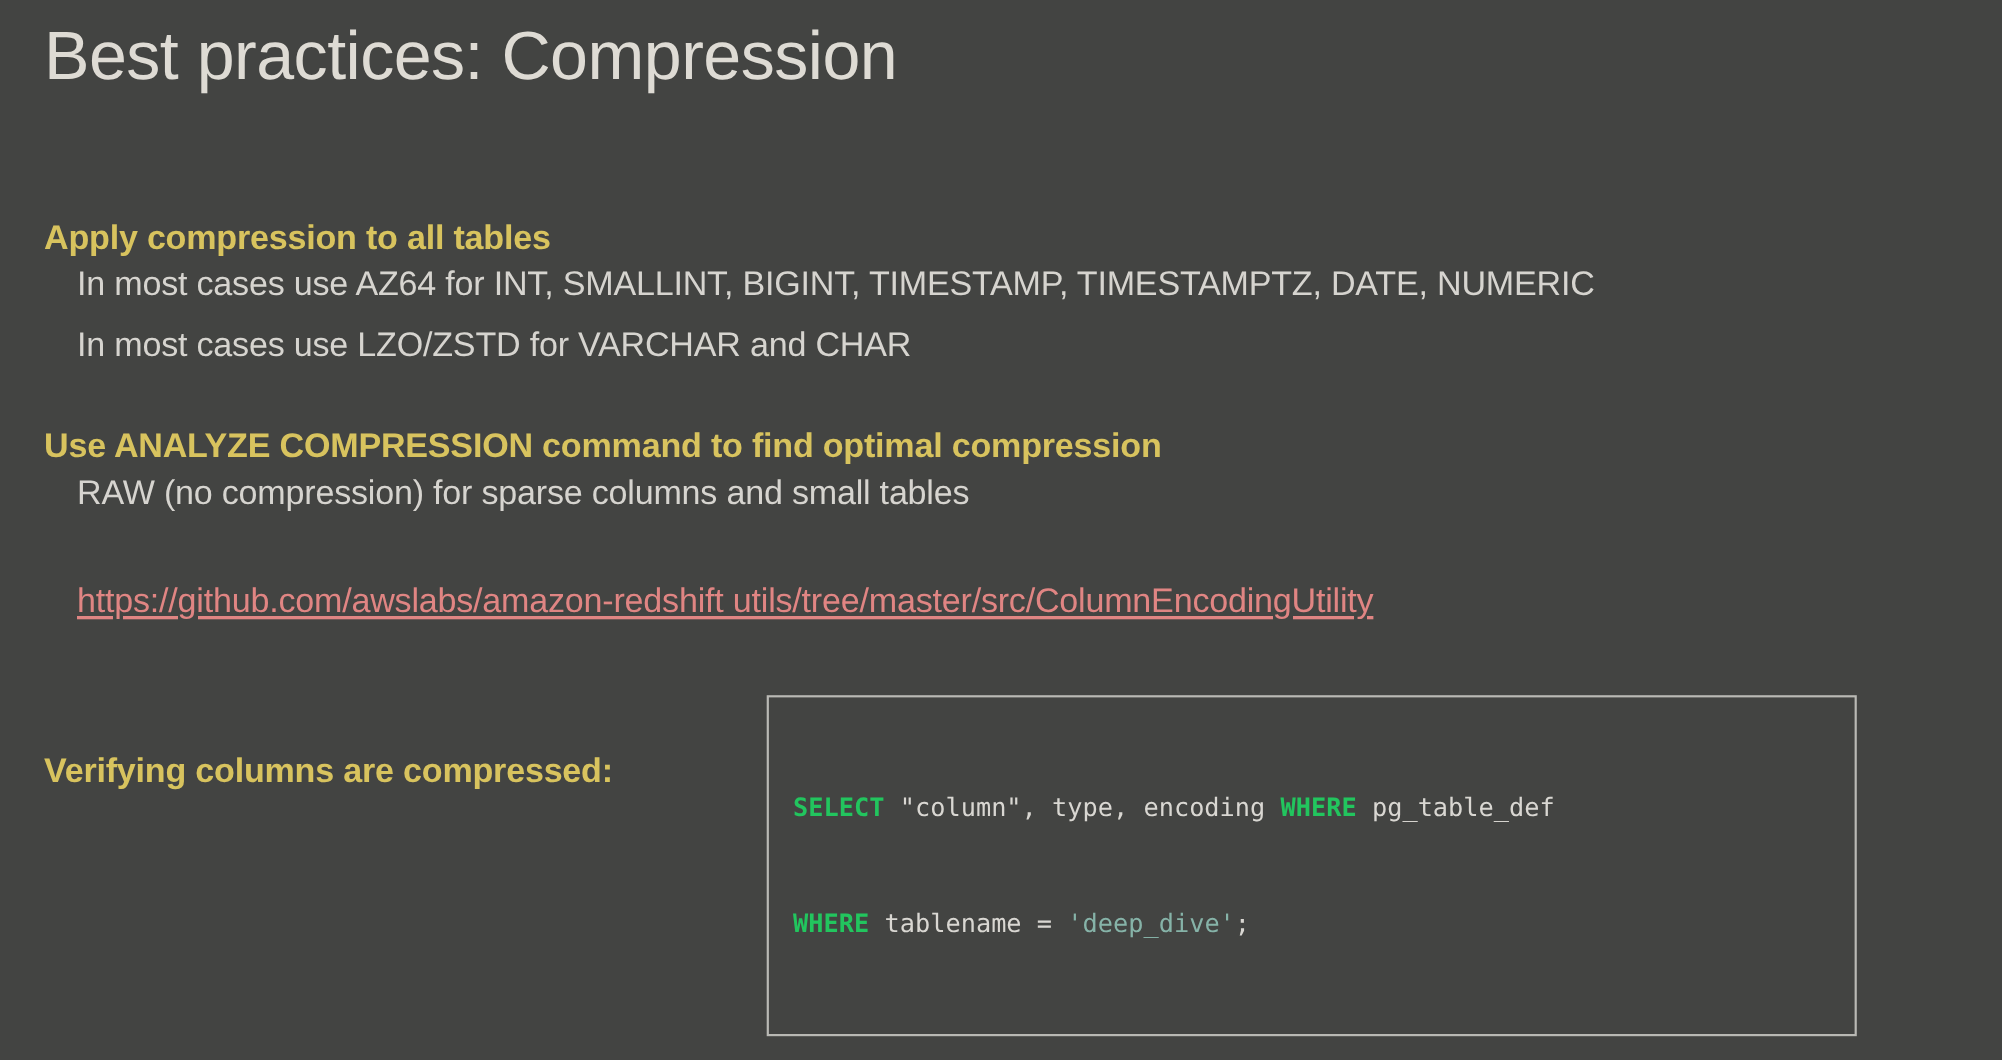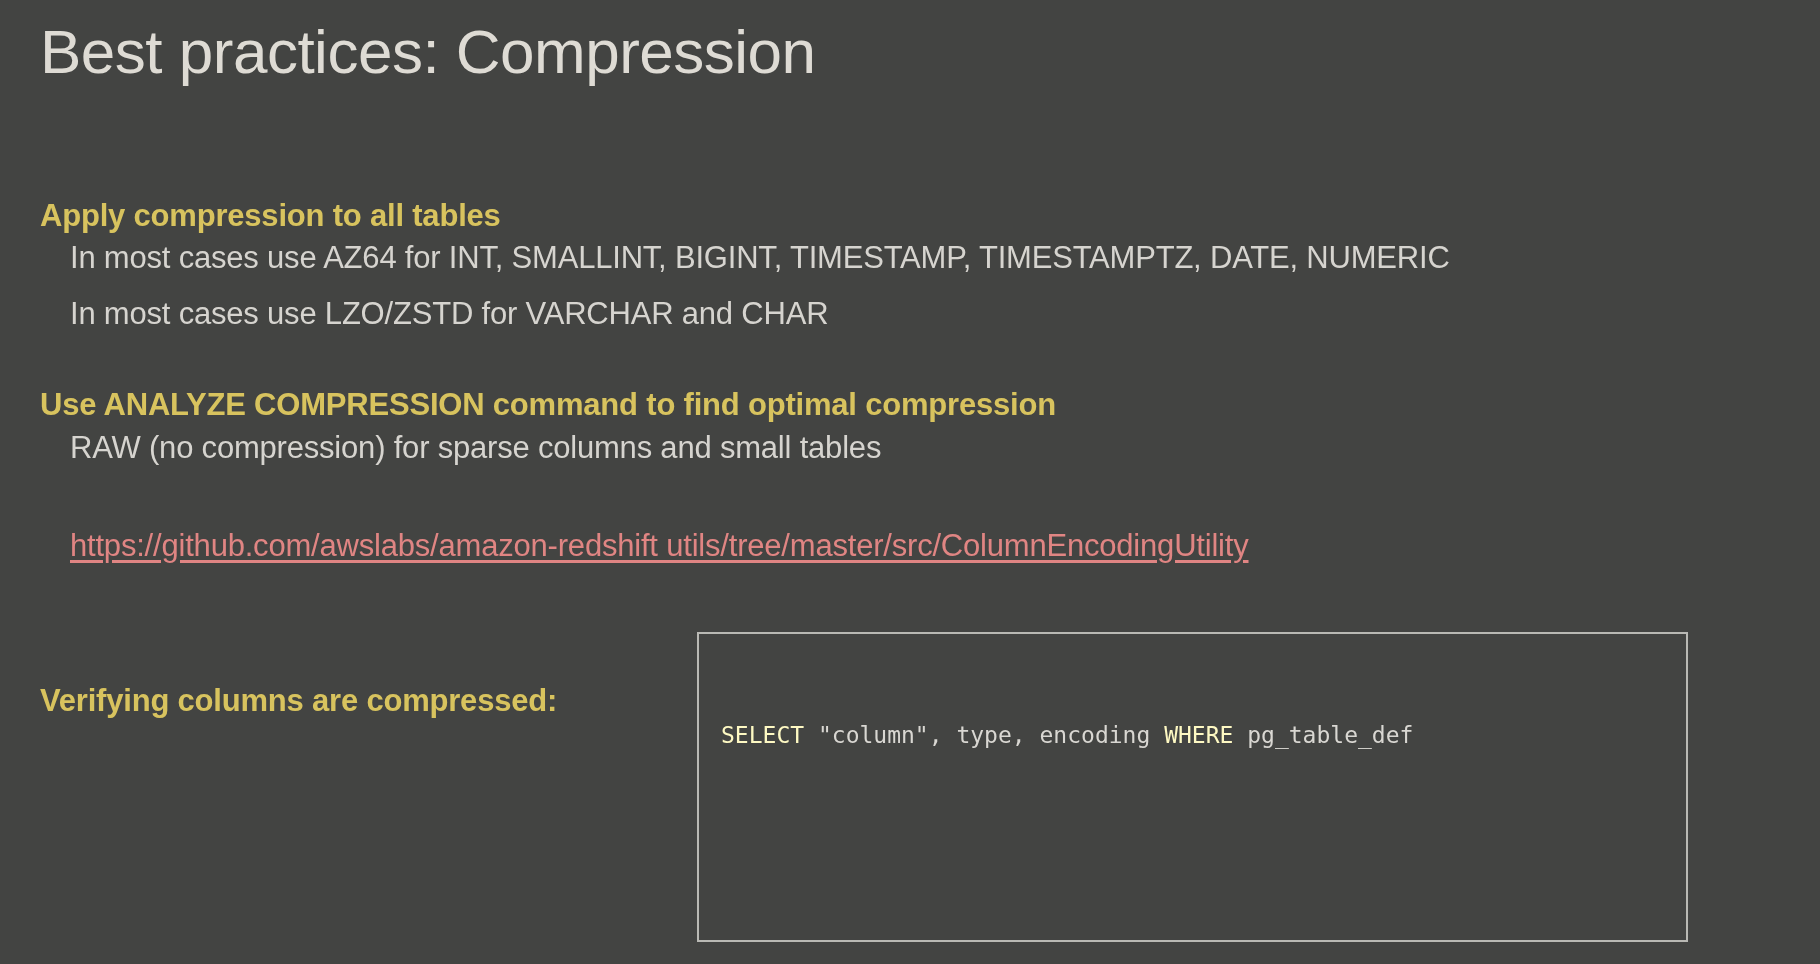--- a/index.html
+++ b/index.html
@@ -81,21 +81,21 @@
     border: 2px solid #b9b9b4;
     box-sizing: border-box;
     padding: 14px 22px 10px 22px;
     font-family: "DejaVu Sans Mono", "Liberation Mono", monospace;
     font-size: 23px;
     line-height: 35px;
     color: #d9d7d2;
     white-space: pre;
   }
   .code-line { white-space: pre; }
-  .kw { color: #fef9c3; font-weight: normal; }
+  .kw { color: #22c55e; font-weight: bold; }
   .str { color: #86b3a8; }
   .blank-line { height: 18px; }
 </style>
 </head>
 <body>
 
 <div class="slide">
 
   <div class="slide-title">Best practices: Compression</div>
 
@@ -105,20 +105,21 @@
 
   <div class="heading h2">Use ANALYZE COMPRESSION command to find optimal compression</div>
   <div class="sub s3">RAW (no compression) for sparse columns and small tables</div>
 
   <div class="link lnk">https://github.com/awslabs/amazon-redshift utils/tree/master/src/ColumnEncodingUtility</div>
 
   <div class="heading h4">Verifying columns are compressed:</div>
 
   <div class="code-box">
     <div class="code-line"><span class="kw">SELECT</span><span> "column", type, encoding </span><span class="kw">WHERE</span><span> pg_table_def</span></div>
+    <div class="code-line"><span class="kw">WHERE</span><span> tablename = </span><span class="str">'deep_dive'</span><span>;</span></div>
 
     <div class="blank-line"></div>
 
     
     
 
     
     
     
   </div>

